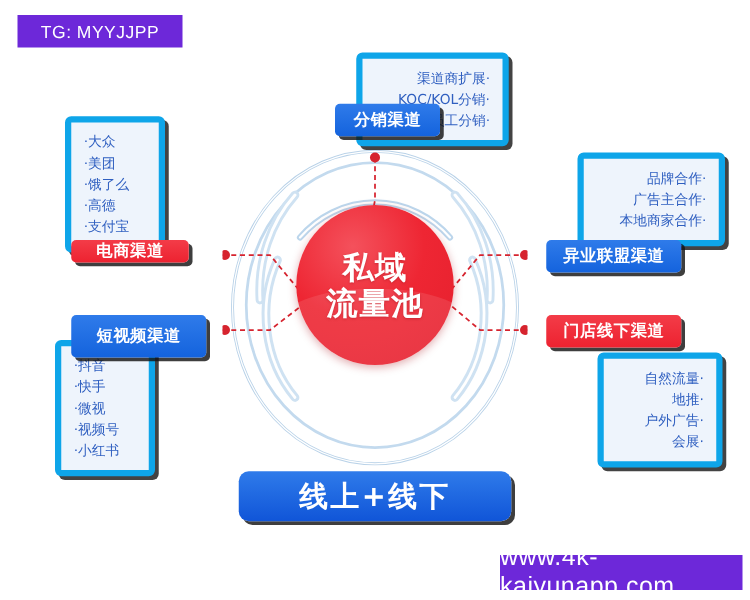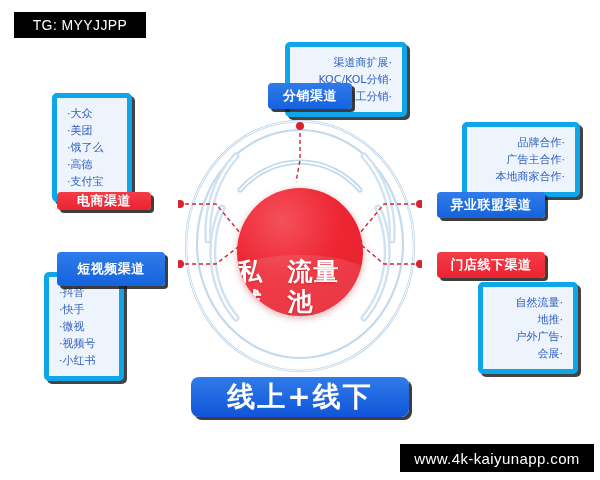--- a/index.html
+++ b/index.html
@@ -8,40 +8,40 @@
     background:#ffffff;
     font-family:"Liberation Sans","DejaVu Sans",sans-serif;
     overflow:hidden;
     position:relative;
   }
   #stage{position:absolute;left:0;top:0;width:600px;height:480px;}
 
   
   .watermark{
     position:absolute;
-    background:#000000;
+    background:#6d28d9;
     color:#ffffff;
     font-family:"Liberation Sans","DejaVu Sans",sans-serif;
     letter-spacing:.4px;
     display:flex;align-items:center;justify-content:center;
   }
   #wm-tl{left:14px;top:12px;width:132px;height:26px;font-size:14px;}
-  #wm-br{right:6px;bottom:8px;width:194px;height:28px;font-size:15px;}
+  #wm-br{right:6px;bottom:8px;width:194px;height:28px;font-size:20px;}
 
   
   #ring-wrap{position:absolute;left:178px;top:112px;width:244px;height:268px;}
   #ring-wrap svg{position:absolute;left:0;top:0;}
 
   #core{
-    position:absolute;left:237px;top:188px;width:126px;height:128px;
+    position:absolute;left:237px;top:164px;width:126px;height:128px;
     border-radius:50%;
     background:
       radial-gradient(circle at 36% 26%, #f4515c 0%, #ee2633 46%, #e41f2d 100%);
     box-shadow:0 2px 7px rgba(170,20,30,.35);
-    display:flex;flex-direction:row;align-items:flex-end;justify-content:center;
+    display:flex;flex-direction:column;align-items:center;justify-content:center;
     overflow:hidden;
   }
   #core::after{
     content:"";position:absolute;left:-12%;top:52%;width:124%;height:60%;
     background:rgba(255,255,255,.10);
     border-radius:48% 48% 50% 50%/38% 38% 50% 50%;
     pointer-events:none;
   }
   .core-line{
     position:relative;z-index:2;
@@ -99,21 +99,21 @@
 
   
   #banner{
     position:absolute;left:191px;top:377px;width:218px;height:40px;
     border-radius:8px;
     background:linear-gradient(180deg,#2f7bea 0%,#1055d8 100%);
     box-shadow:3px 3px 0 rgba(20,20,20,.82);
     display:flex;align-items:center;justify-content:center;
     color:#ffffff;
     font-family:"DejaVu Sans","Liberation Sans",sans-serif;
-    font-size:28px;font-weight:700;letter-spacing:2px;
+    font-size:23px;font-weight:700;letter-spacing:2px;
     z-index:6;
   }
 </style>
 </head>
 <body>
 
 <div id="stage">
 
   <div id="ring-wrap">
     <svg width="244" height="268" viewBox="0 0 244 268">

